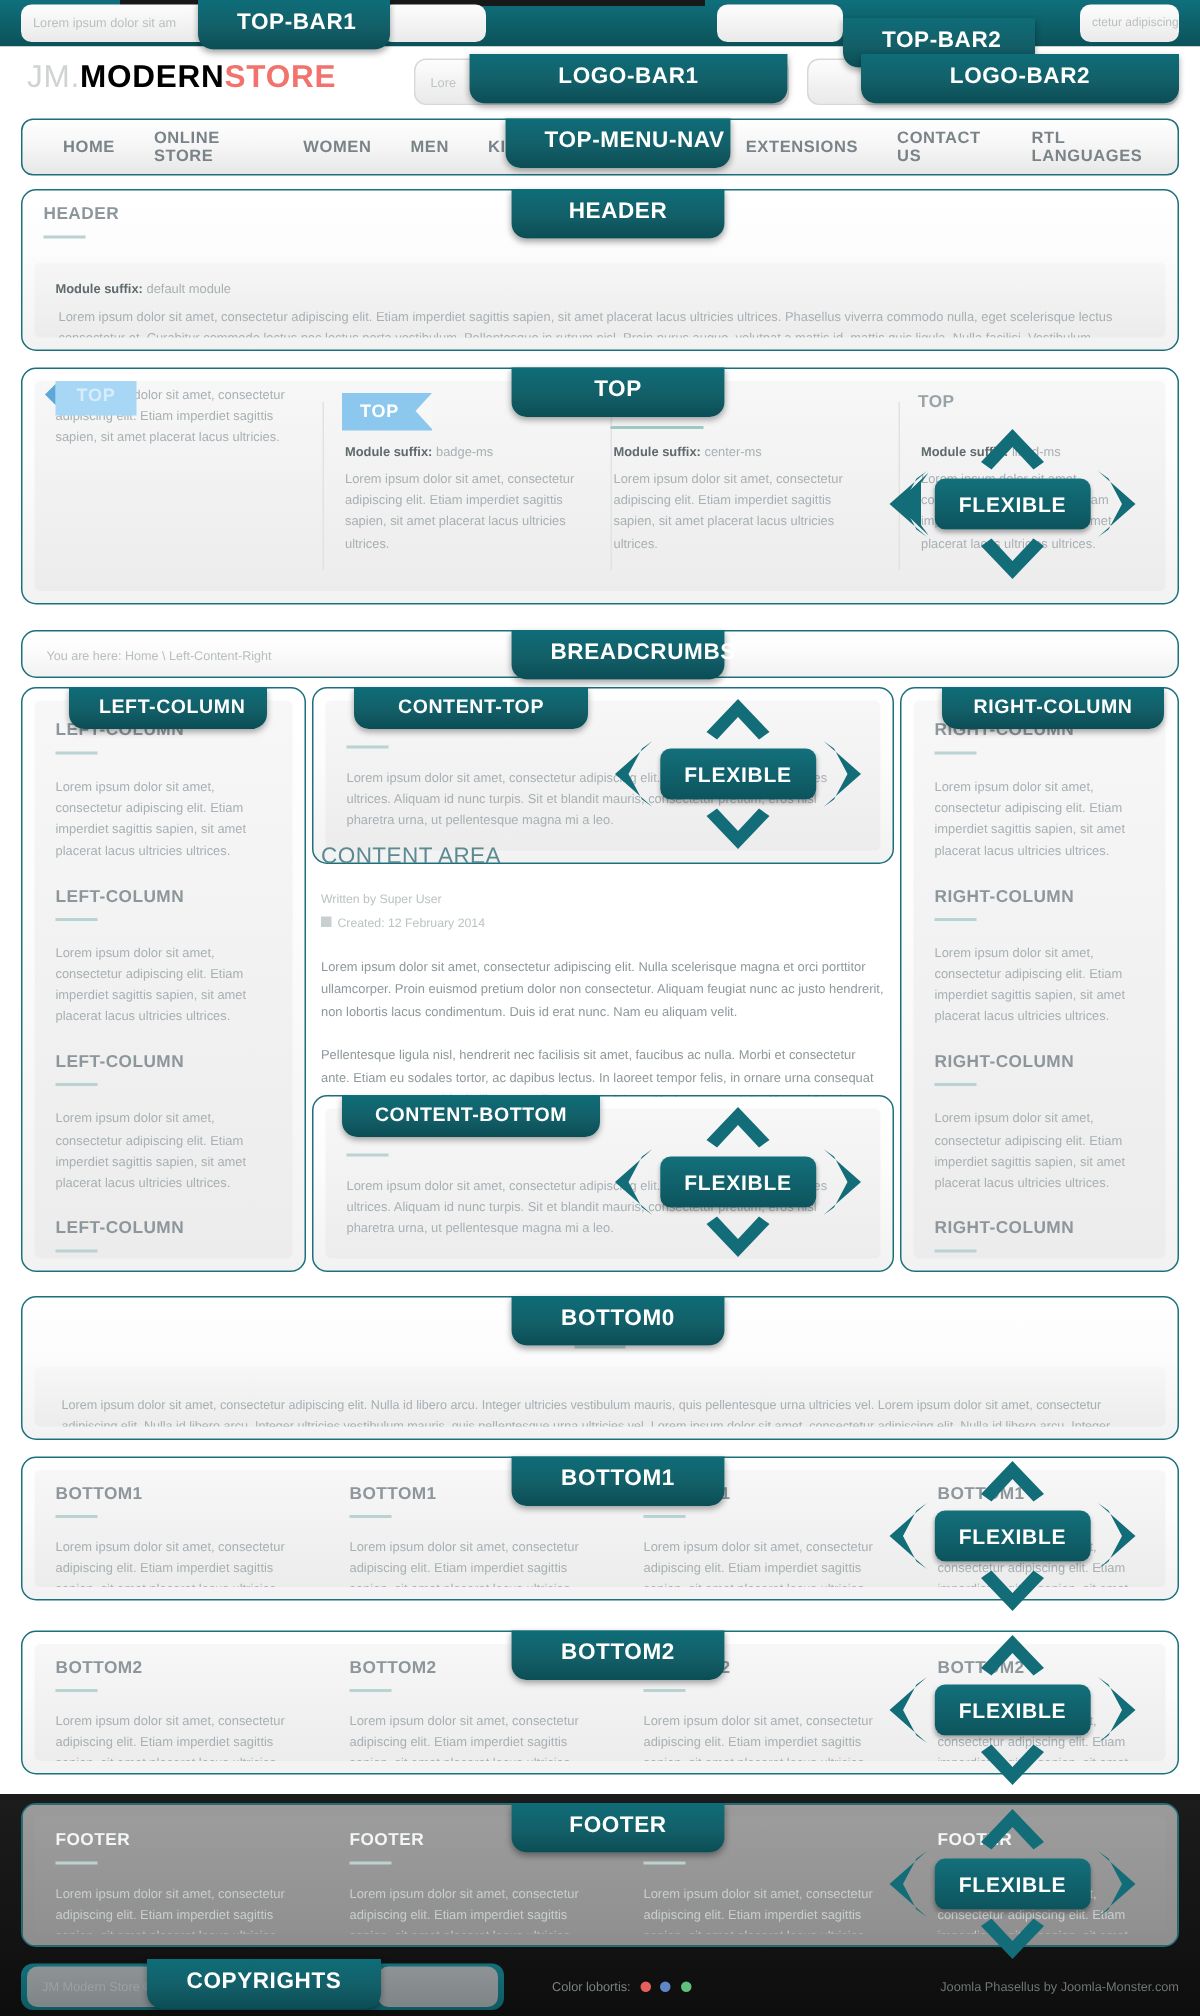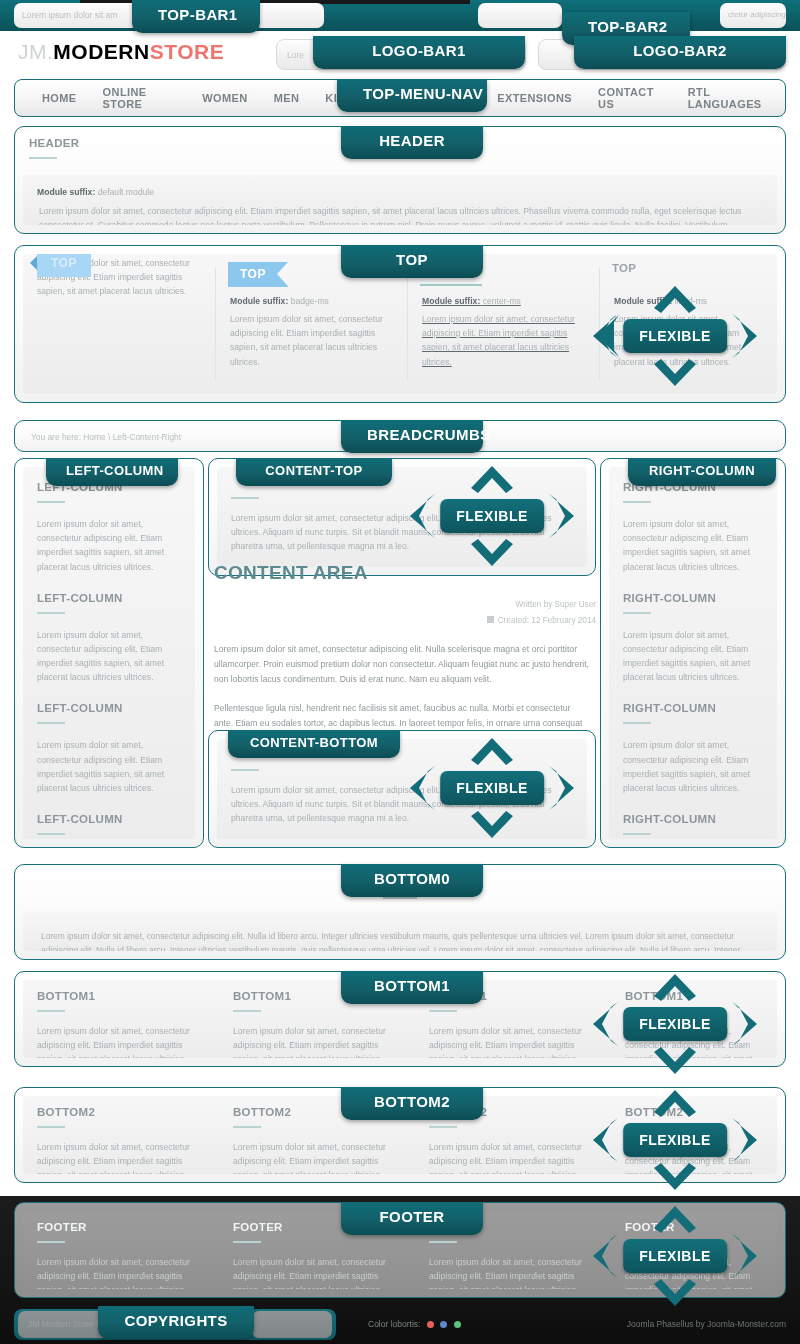--- a/index.html
+++ b/index.html
@@ -163,24 +163,24 @@
   #cbPanel    { left:208px; top:730px; width:388px; height:118px; }
   #rightPanel { left:600px; top:458px; width:186px; height:390px; }
 
   .sidecol .mtext { padding:14px 14px 4px 14px; }
   .sidecol .modtitle { padding:14px 14px 0 14px; }
 
   #contentArea {
     background:none; border:none;
   }
   .ca-title {
-    font-size:19px; font-weight:bold; color:#5c8a91; letter-spacing:.3px;
+    font-size:15px; font-weight:normal; color:#5c8a91; letter-spacing:.3px;
     padding:6px 0 0 6px;
   }
-  .ca-meta { font-size:8.2px; color:#bcc2c4; padding:14px 0 0 6px; line-height:1.7;text-align:right;}
+  .ca-meta { font-size:8.2px; color:#bcc2c4; padding:14px 0 0 6px; line-height:1.7;}
   .ca-meta .sq { display:inline-block; width:7px; height:7px; background:#c9cfd1; margin-right:4px;}
   .ca-body { font-size:8.6px; color:#8e989b; line-height:1.75; padding:14px 6px 0 6px;}
 
   
   #b0Panel { left:14px; top:864px; width:772px; height:96px; }
   #b0Panel .b0text { font-size:8.4px; color:#a8b0b3; line-height:1.7; padding:18px 18px 0 18px;}
   #b1Panel { left:14px; top:971px; width:772px; height:96px; }
   #b2Panel { left:14px; top:1087px; width:772px; height:96px; }
 
   
@@ -272,21 +272,21 @@
 
     <div class="topcol" style="left:193px;width:192px;">
       <div class="badge-flag">TOP</div>
       <div class="suffix" style="padding-top:42px;">
         <b>Module suffix:</b>
         <span>badge-ms</span>
       </div>
       <div class="mtext" style="padding-top:2px;">Lorem ipsum dolor sit amet, consectetur adipiscing elit. Etiam imperdiet sagittis sapien, sit amet placerat lacus ultricies ultrices.</div>
     </div>
 
-    <div class="topcol" style="left:385px;width:192px;text-decoration:underline;">
+    <div class="topcol" style="left:372px;width:192px;">
       <div class="plainlabel">TOP</div>
       <div class="underline-green"></div>
       <div class="suffix" style="padding-top:42px;">
         <b>Module suffix:</b>
         <span>center-ms</span>
       </div>
       <div class="mtext" style="padding-top:2px;">Lorem ipsum dolor sit amet, consectetur adipiscing elit. Etiam imperdiet sagittis sapien, sit amet placerat lacus ultricies ultrices.</div>
     </div>
 
     <div class="topcol" style="left:577px;width:178px;">

